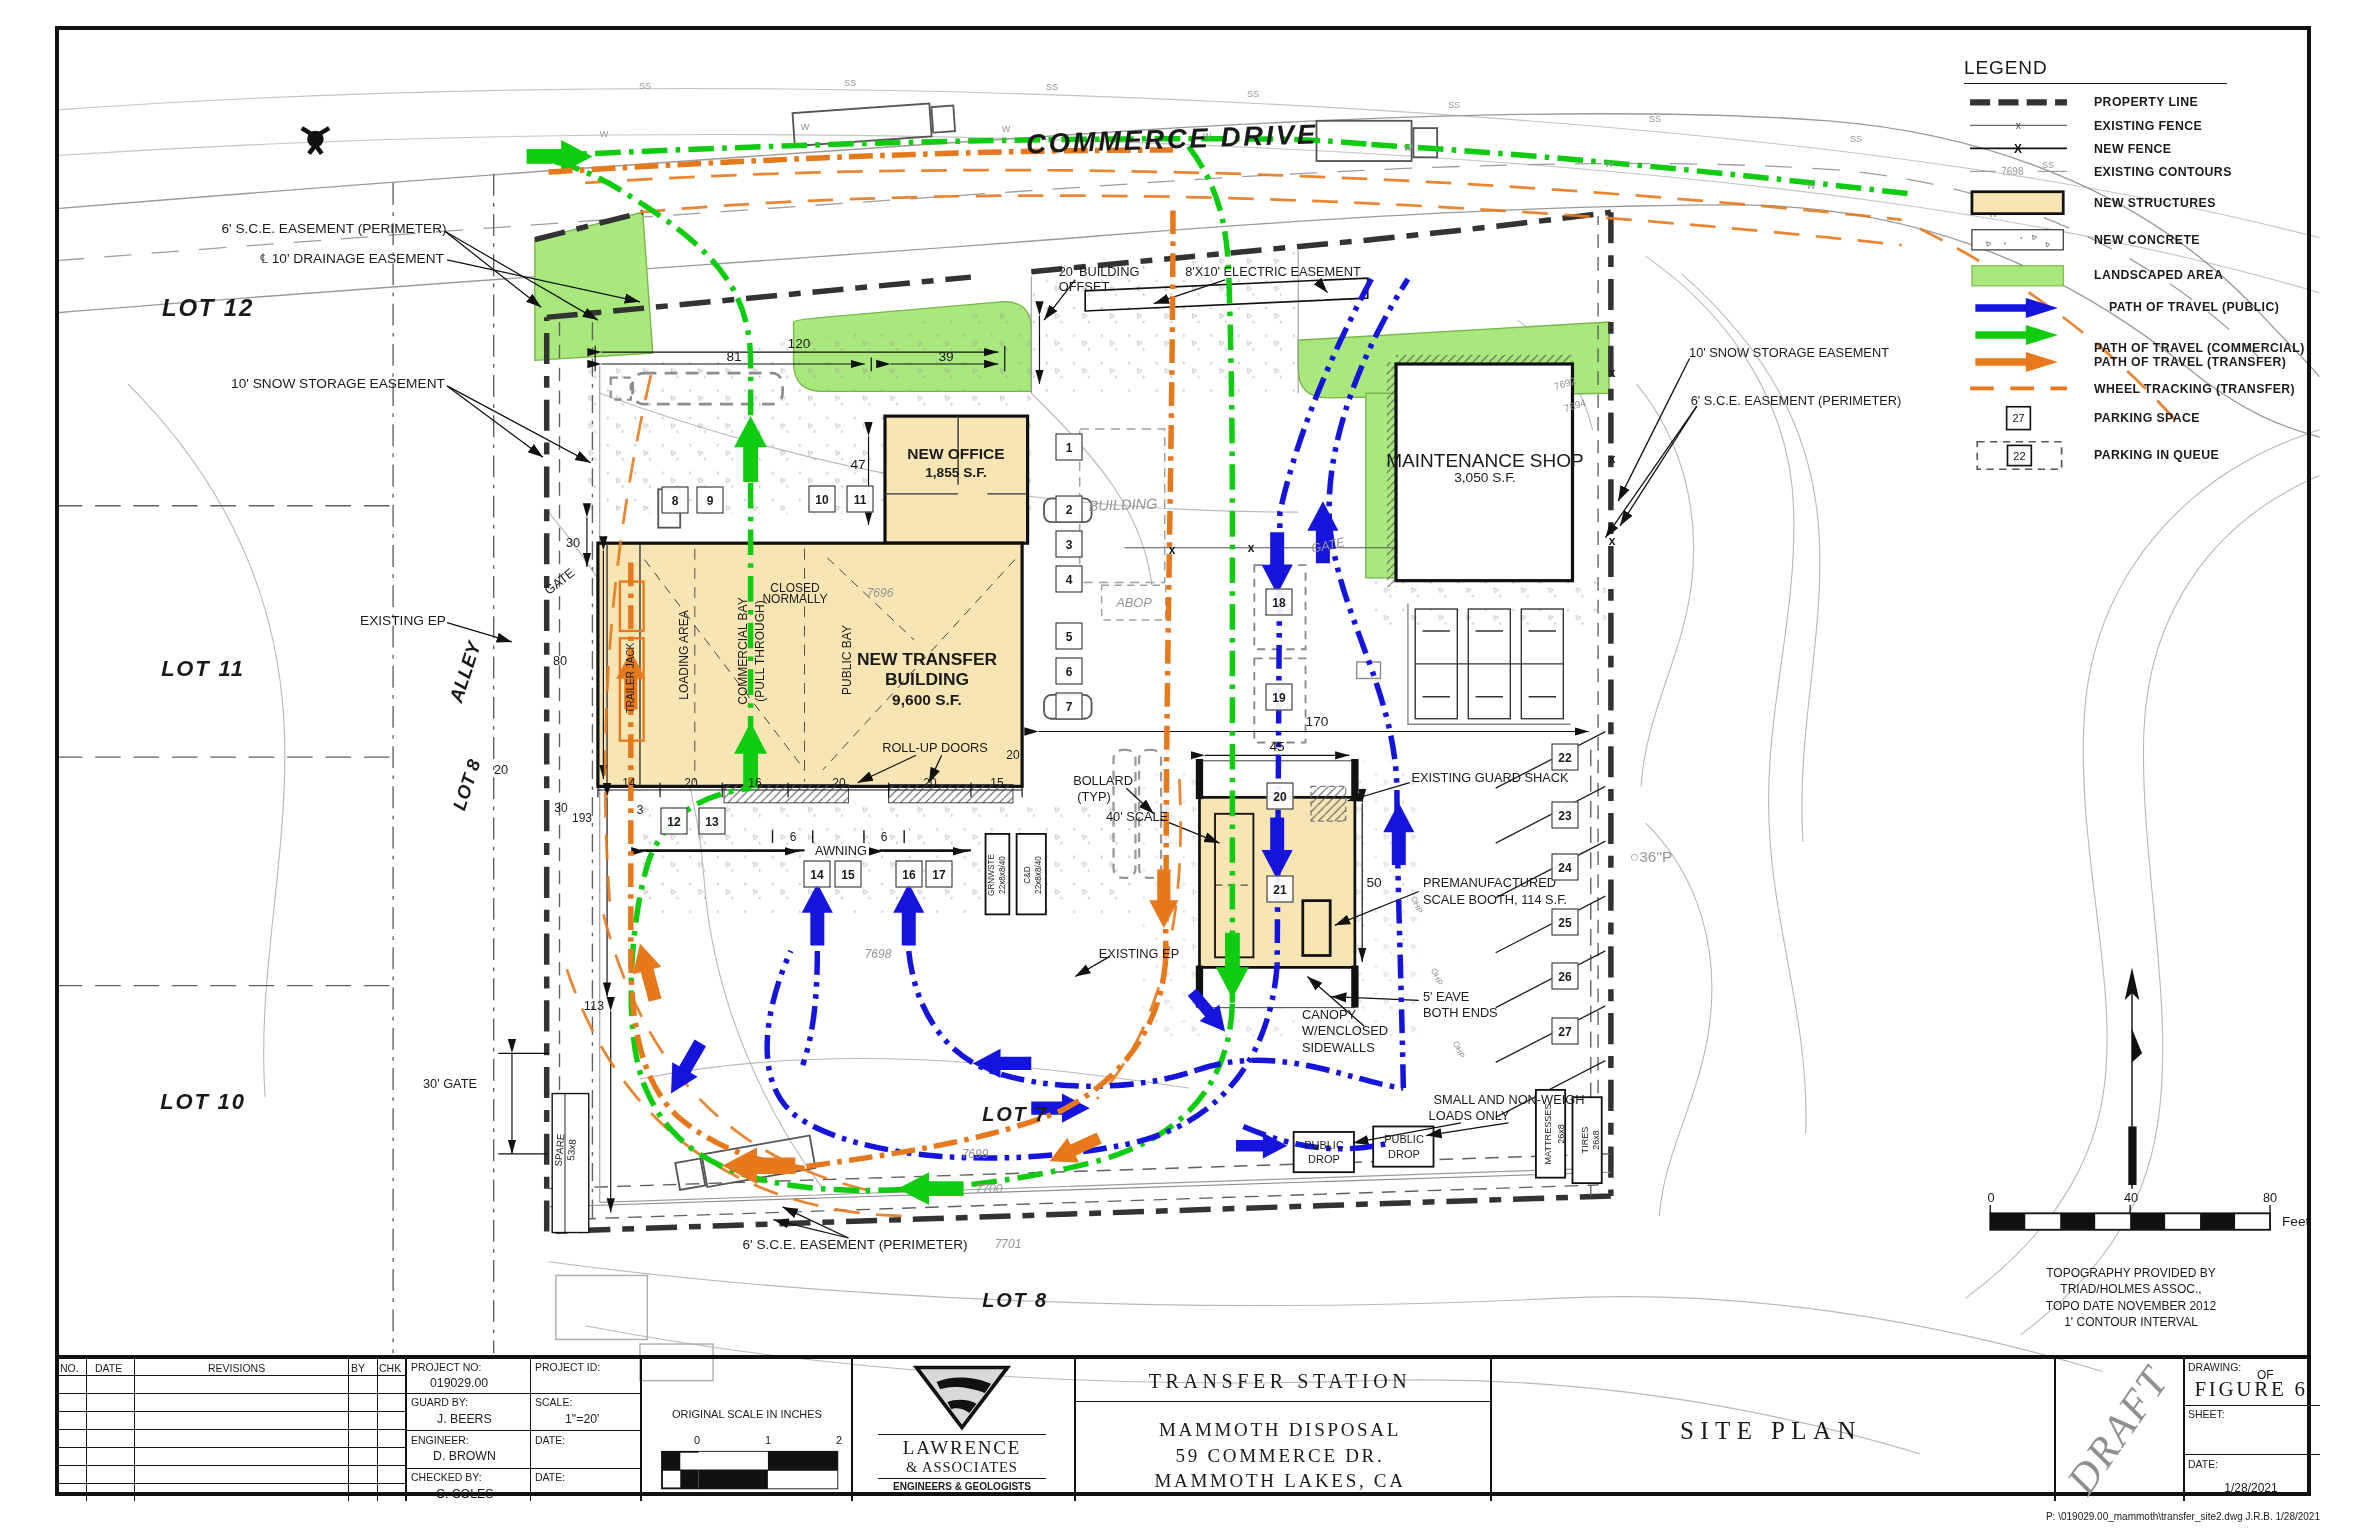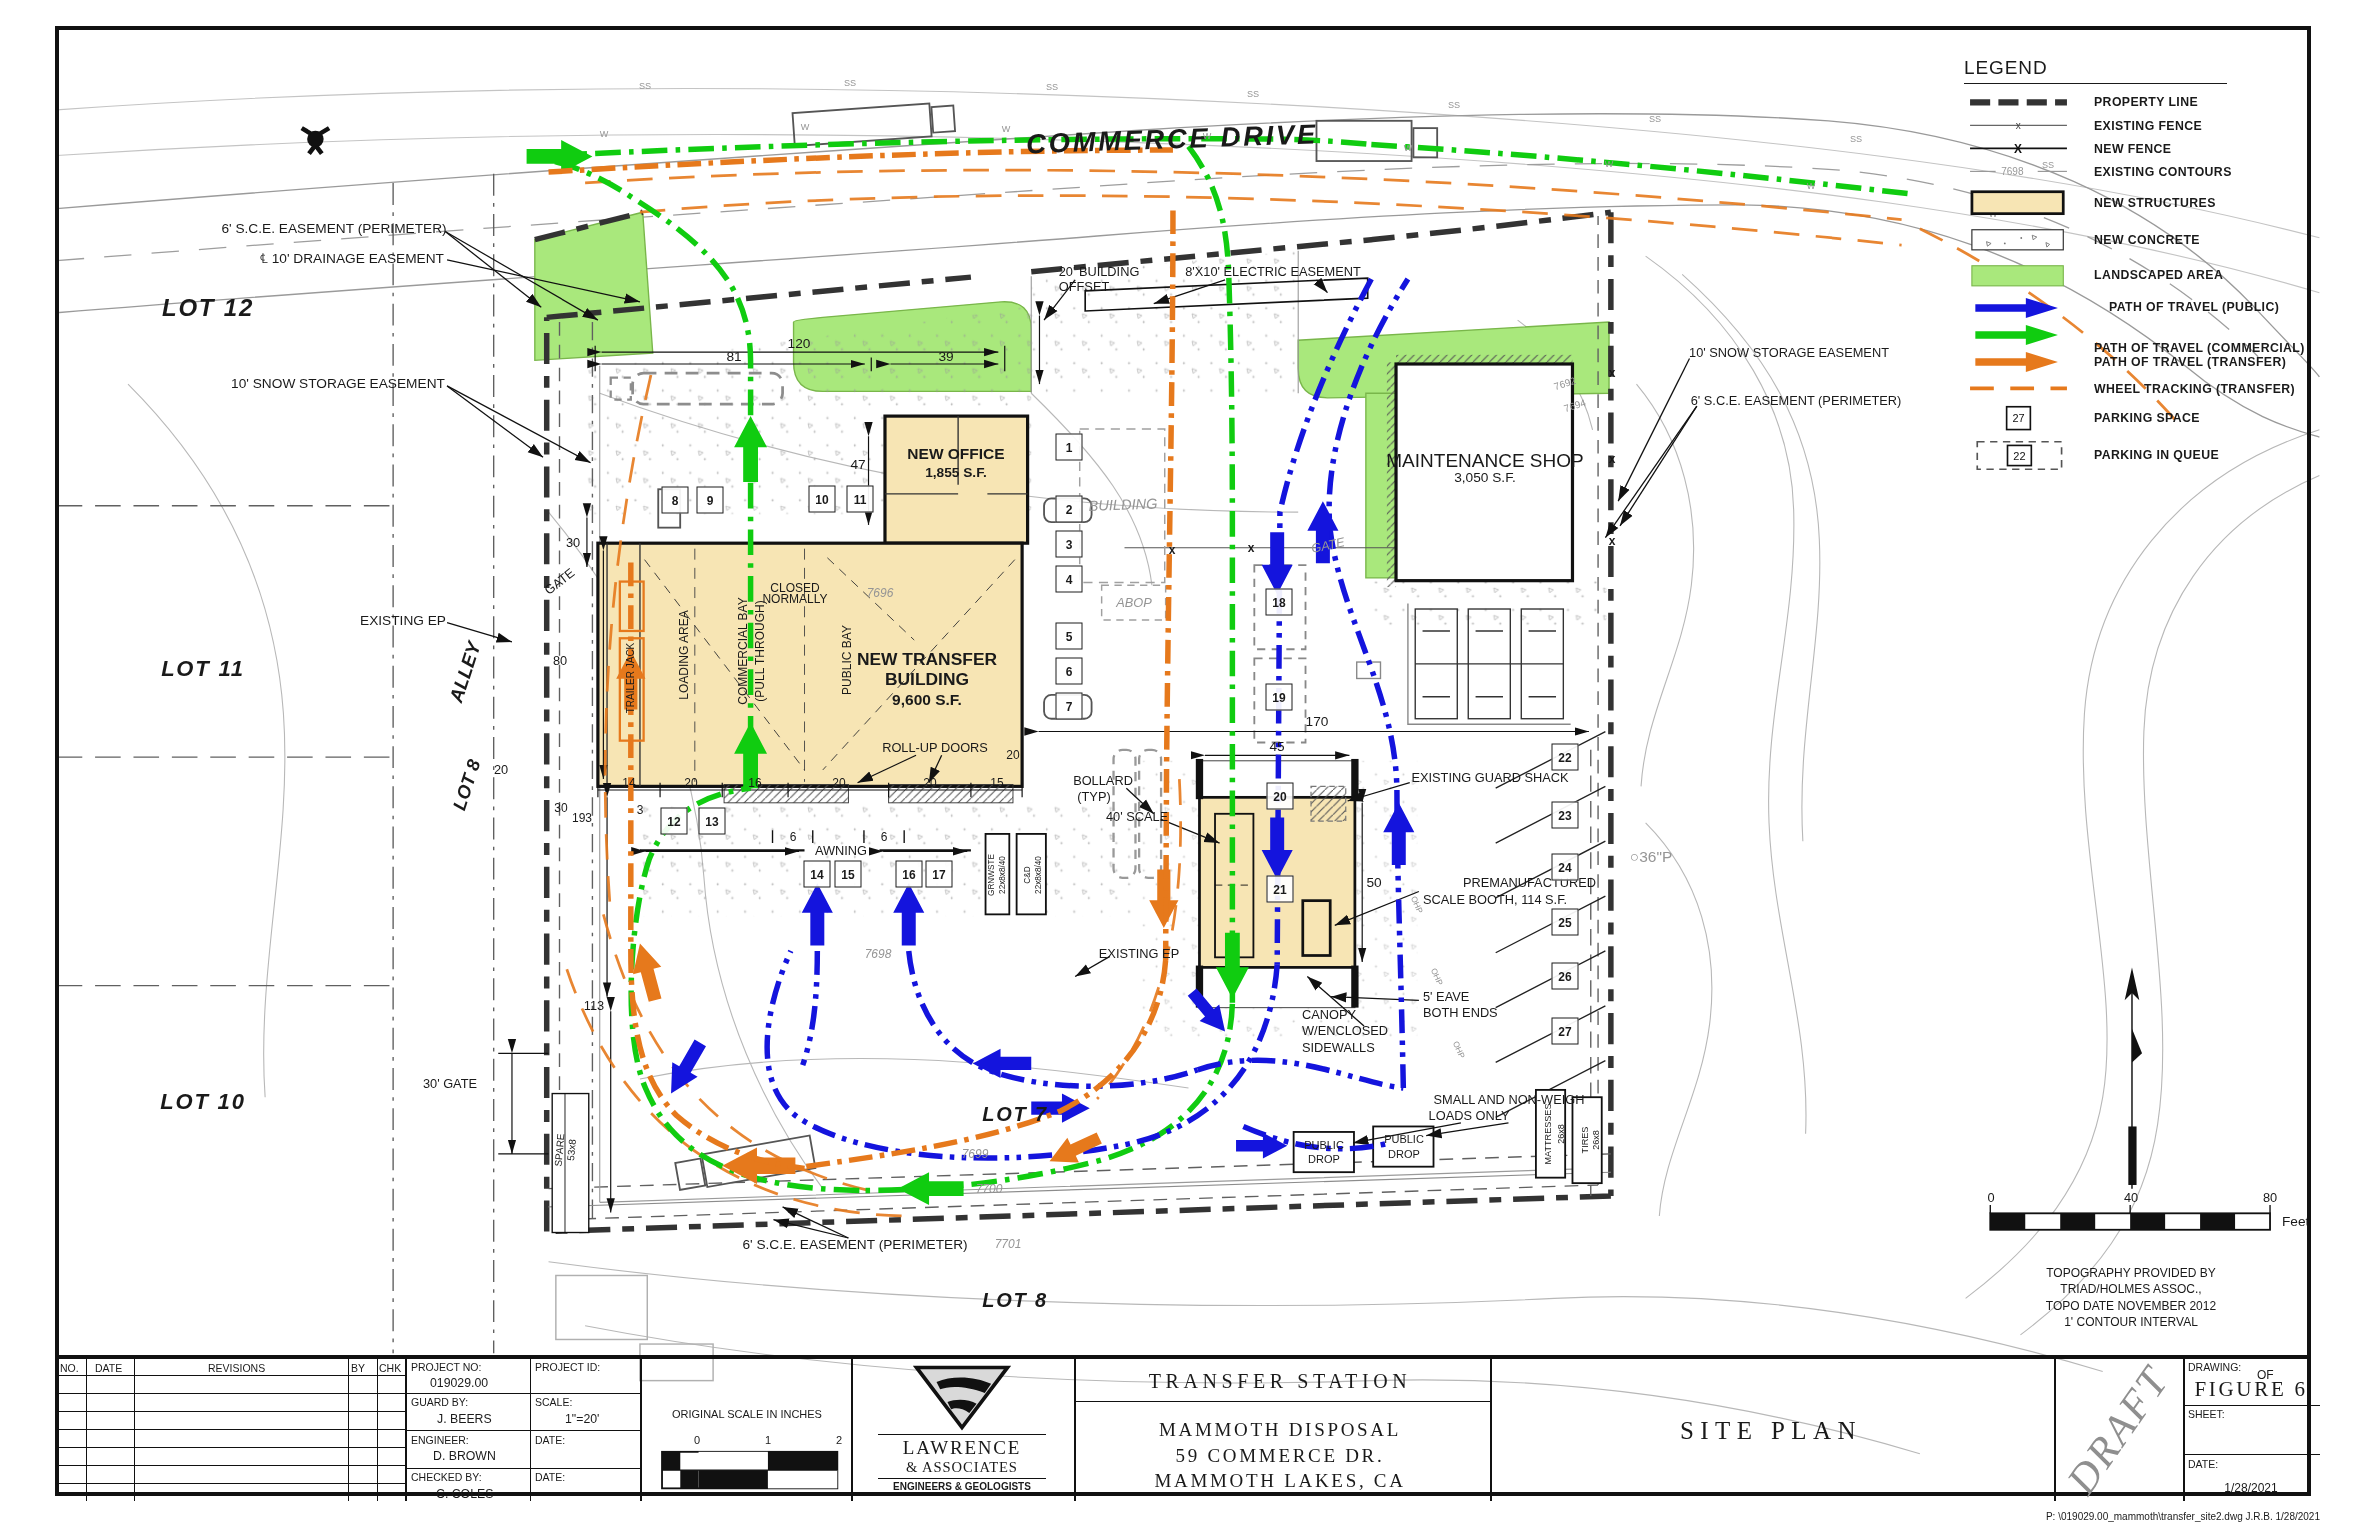--- a/index.html
+++ b/index.html
@@ -385,21 +385,21 @@
     <div class="lbl" style="left: 1485px; top: 460px; font-size: 19px; transform: translate(-50%, -50%) rotate(0deg);">MAINTENANCE SHOP</div>
     <div class="lbl" style="left: 1485px; top: 478px; font-size: 13.7px; transform: translate(-50%, -50%) rotate(0deg);">3,050 S.F.</div>
     <div class="lbl it ghost" style="left: 1123px; top: 505px; font-size: 14.6px; transform: translate(-50%, -50%) rotate(-2deg);">BUILDING</div>
     <div class="lbl it ghost" style="left: 1134px; top: 603px; font-size: 12.8px; transform: translate(-50%, -50%) rotate(0deg);">ABOP</div>
     <div class="lbl it ghost" style="left: 1328px; top: 546px; font-size: 12.8px; transform: translate(-50%, -50%) rotate(-12deg);">GATE</div>
     <div class="lbl" style="left: 1103px; top: 781px; font-size: 12.8px; transform: translate(-50%, -50%) rotate(0deg);">BOLLARD</div>
     <div class="lbl" style="left: 1094px; top: 797px; font-size: 12.8px; transform: translate(-50%, -50%) rotate(0deg);">(TYP)</div>
     <div class="lbl" style="left: 1137px; top: 817px; font-size: 12.8px; transform: translate(-50%, -50%) rotate(0deg);">40' SCALE</div>
     <div class="lbl" style="left: 1139px; top: 954px; font-size: 12.8px; transform: translate(-50%, -50%) rotate(0deg);">EXISTING EP</div>
     <div class="lbl" style="left: 1490px; top: 778px; font-size: 12.8px; transform: translate(-50%, -50%) rotate(0deg);">EXISTING GUARD SHACK</div>
-    <div class="lbl" style="left: 1423px; top: 883px; font-size: 12.8px; transform: translate(0px, -50%) rotate(0deg); margin-left: 40px;">PREMANUFACTURED</div>
+    <div class="lbl" style="left: 1423px; top: 883px; font-size: 12.8px; transform: translate(0px, -50%) rotate(0deg);">PREMANUFACTURED</div>
     <div class="lbl" style="left: 1423px; top: 900px; font-size: 12.8px; transform: translate(0px, -50%) rotate(0deg);">SCALE BOOTH, 114 S.F.</div>
     <div class="lbl" style="left: 1423px; top: 997px; font-size: 12.8px; transform: translate(0px, -50%) rotate(0deg);">5' EAVE</div>
     <div class="lbl" style="left: 1423px; top: 1013px; font-size: 12.8px; transform: translate(0px, -50%) rotate(0deg);">BOTH ENDS</div>
     <div class="lbl" style="left: 1302px; top: 1015px; font-size: 12.8px; transform: translate(0px, -50%) rotate(0deg);">CANOPY</div>
     <div class="lbl" style="left: 1302px; top: 1031px; font-size: 12.8px; transform: translate(0px, -50%) rotate(0deg);">W/ENCLOSED</div>
     <div class="lbl" style="left: 1302px; top: 1048px; font-size: 12.8px; transform: translate(0px, -50%) rotate(0deg);">SIDEWALLS</div>
     <div class="lbl" style="left: 1277px; top: 747px; font-size: 13.7px; transform: translate(-50%, -50%) rotate(0deg);">45</div>
     <div class="lbl" style="left: 1374px; top: 883px; font-size: 13.7px; transform: translate(-50%, -50%) rotate(0deg);">50</div>
     <div class="lbl" style="left: 1317px; top: 722px; font-size: 13.7px; transform: translate(-50%, -50%) rotate(0deg);">170</div>
     <div class="lbl ghost" style="left: 1651px; top: 857px; font-size: 15.5px; transform: translate(-50%, -50%) rotate(0deg);">○36"P</div>

